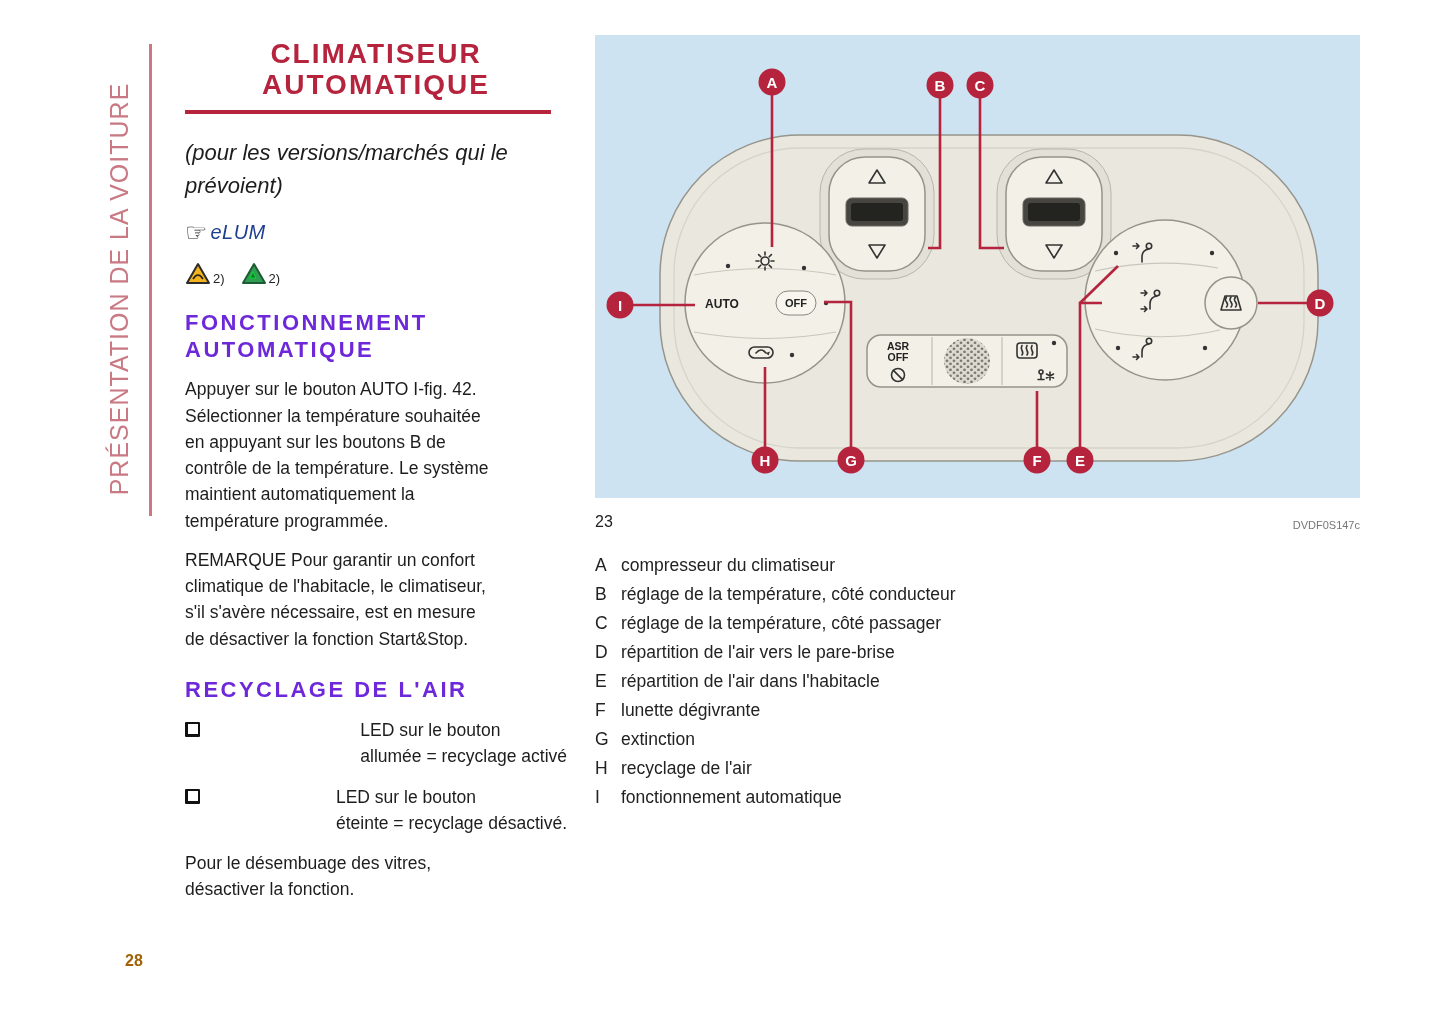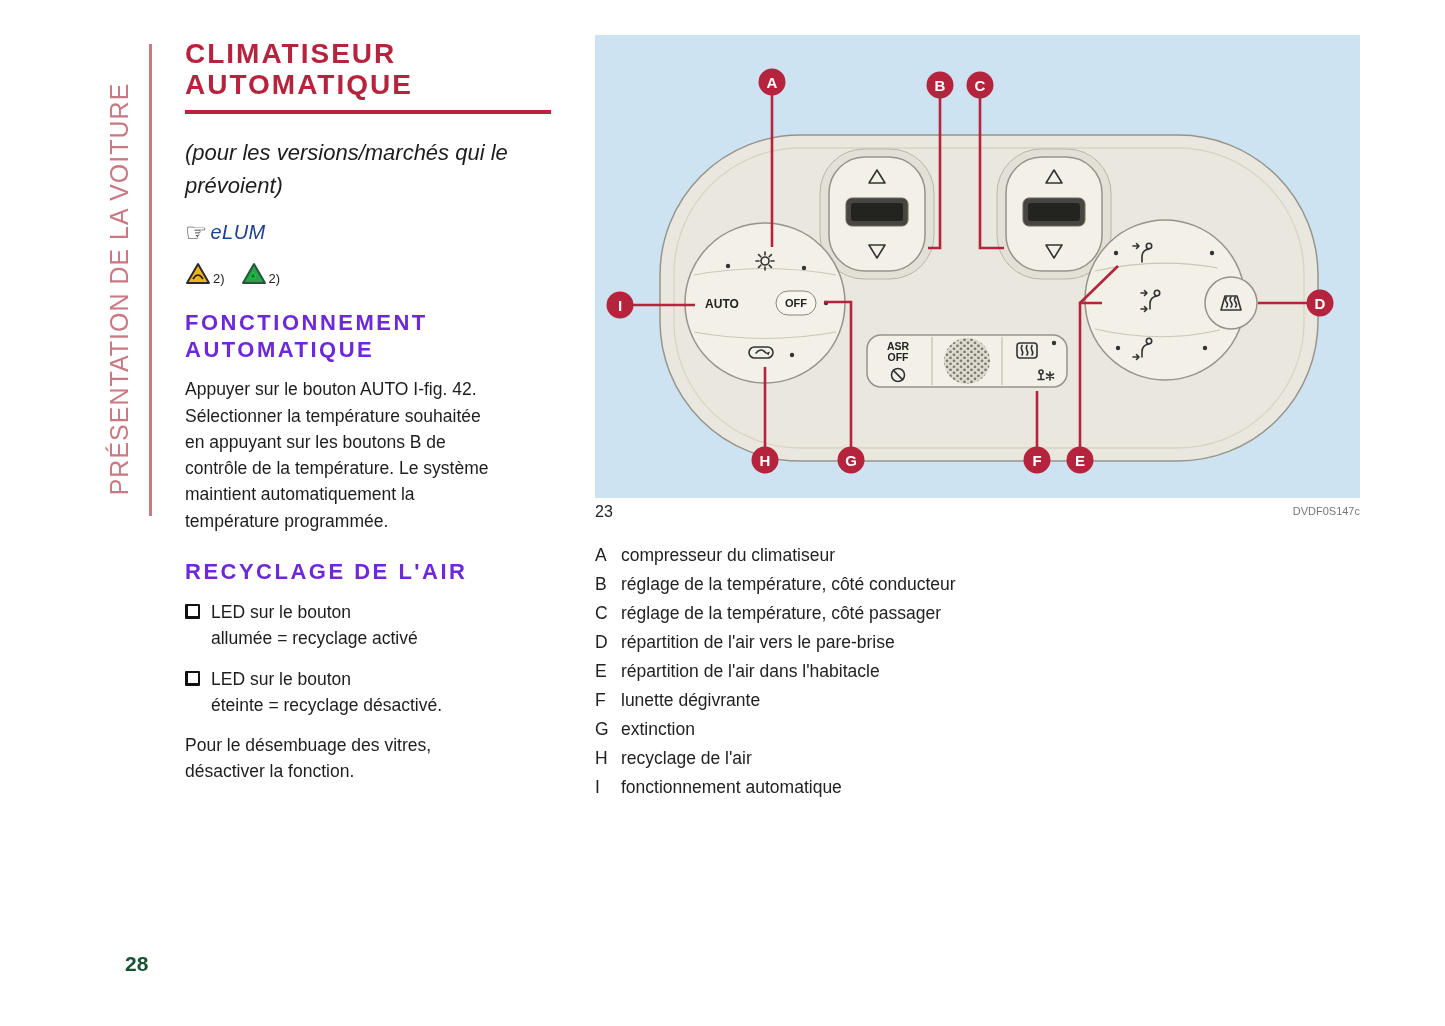--- a/index.html
+++ b/index.html
@@ -4,48 +4,48 @@
 <style>
   html,body{margin:0;padding:0;background:#ffffff;}
   .page{position:relative;width:1445px;height:1026px;background:#fff;overflow:hidden;
         font-family:"Liberation Sans",sans-serif;color:#1d1d1d;}
 
   
   .sidebar-title{position:absolute;left:-120px;top:268px;width:492px;height:42px;
     transform:rotate(-90deg);font-size:25px;letter-spacing:1px;color:#c97983;
     text-align:center;white-space:nowrap;}
   .sidebar-rule{position:absolute;left:149px;top:44px;width:3px;height:472px;background:#c97983;}
-  .page-number{position:absolute;left:125px;top:952px;font-size:21px;font-weight:bold;color:#14532d;}
+  .page-number{position:absolute;left:125px;top:952px;font-size:16px;font-weight:bold;color:#a16207;}
 
   
   .main-col{position:absolute;left:185px;top:38px;width:382px;}
   .article-title{font-size:28px;font-weight:bold;letter-spacing:2px;color:#b5233d;
-    line-height:1.12;white-space:pre-line;}
+    line-height:1.12;white-space:pre-line;text-align:center;}
   .title-rule{margin-top:9px;width:366px;height:4px;background:#b5233d;}
   .availability{margin-top:22px;font-size:22px;line-height:1.5;white-space:pre-line;font-style:italic;}
   .elum-row{margin-top:18px;display:flex;align-items:center;gap:3px;}
   .hand-glyph{font-size:25px;color:#222;line-height:1;}
   .elum-label{font-size:20px;font-weight:normal;font-style:italic;color:#1e3e8f;letter-spacing:.5px;}
   .warn-row{margin-top:17px;display:flex;align-items:flex-end;gap:16px;}
   .warn-item{display:flex;align-items:flex-end;gap:2px;}
   .warn-ref{font-size:13px;color:#222;line-height:1;}
   .section-heading{margin-top:25px;font-size:22px;font-weight:bold;letter-spacing:2.5px;
     color:#6d28d9;line-height:1.22;white-space:pre-line;}
   .para{margin-top:13px;font-size:17.5px;line-height:1.5;white-space:pre-line;}
   .sub-note{margin-top:4px;font-size:17.5px;line-height:1.4;}
-  .bullet{margin-top:13px;display:flex;gap:11px;}
+  .bullet{margin-top:13px;display:flex;gap:11px;justify-content:space-between;}
   .bullet + .bullet{margin-top:15px;}
   .bullet-box{flex:none;width:11px;height:11px;border:2px solid #111;border-radius:1px;
     margin-top:5px;box-shadow:2px -2px 0 -1px #111 inset;}
   .bullet-text{font-size:17.5px;line-height:1.5;white-space:pre-line;}
 
   
   .figure-wrap{position:absolute;left:595px;top:35px;width:765px;}
   .figure-canvas{width:765px;height:463px;background:#cde3f2;}
-  .figure-meta{display:flex;justify-content:space-between;align-items:center;margin-top:5px;}
+  .figure-meta{display:flex;justify-content:space-between;align-items:flex-end;margin-top:15px;}
   .figure-number{font-size:16px;color:#222;}
   .figure-code{font-size:11px;color:#767676;margin-top:-2px;}
   .legend{margin-top:24px;}
   .legend-row{display:flex;margin-bottom:8px;font-size:17.5px;color:#222;line-height:1.2;}
   .legend-key{width:26px;flex:none;}
 
   
   svg text{font-family:"Liberation Sans",sans-serif;}
   .panel{fill:#f2f0e7;stroke:#96948a;stroke-width:1.5;}
   .recess{fill:#e3e1d7;stroke:#b8b6ab;stroke-width:1;}
@@ -96,20 +96,24 @@
     </div>
 
     <div class="section-heading">FONCTIONNEMENT
 AUTOMATIQUE</div>
     <div class="para">Appuyer sur le bouton AUTO I-fig. 42.
 Sélectionner la température souhaitée
 en appuyant sur les boutons B de
 contrôle de la température. Le système
 maintient automatiquement la
 température programmée.</div>
+    <div class="para">REMARQUE Pour garantir un confort
+climatique de l'habitacle, le climatiseur,
+s'il s'avère nécessaire, est en mesure
+de désactiver la fonction Start&amp;Stop.</div>
 
     <div class="section-heading">RECYCLAGE DE L'AIR</div>
 
     <div class="bullet">
       <span class="bullet-box"></span>
       <span class="bullet-text">LED sur le bouton
 allumée = recyclage activé</span>
     </div>
     <div class="bullet">
       <span class="bullet-box"></span>

